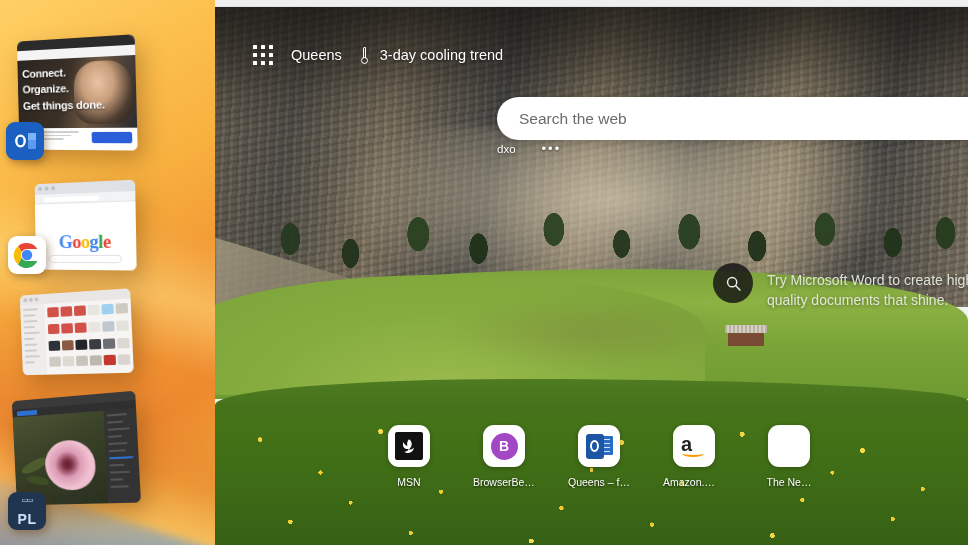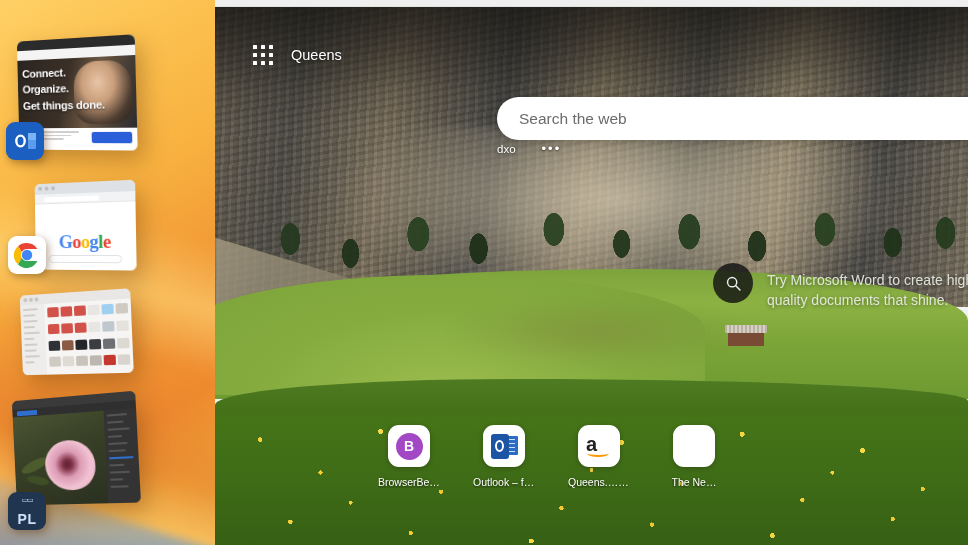--- a/index.html
+++ b/index.html
@@ -519,20 +519,27 @@
           <i></i>
           <i></i>
           <i></i>
           <i></i>
           <i></i>
           <i></i>
           <i></i>
           <i></i>
       </div>
       <div class="loc">Queens</div>
+      <div class="wxwrap">
+        <span class="thermo">
+          <span class="stem"></span>
+            <span class="bulb"></span>
+        </span>
+        <span class="wx">3-day cooling trend</span>
+      </div>
     </div>
 
     <div id="searchbox">
       <input type="text" placeholder="Search the web" style="">
     </div>
 
     <div id="subrow">
       <span class="q">dxo</span>
       <span class="dots">•••</span>
     </div>
@@ -543,20 +550,30 @@
           <circle cx="8.4" cy="8.4" r="5.4"></circle>
             <line x1="12.4" y1="12.4" x2="17.6" y2="17.6" stroke-linecap="round"></line>
         </svg>
       </div>
       <div class="txt">Try Microsoft Word to create high-quality documents that shine.</div>
     </div>
 
     <div id="shortcuts">
 
 
+      <div class="tile">
+        <div class="ic">
+          <div class="ic-msn">
+            <svg viewBox="0 0 24 24" fill="#fff">
+              <path d="M12 3c2.4 1.4 4 4.2 3.6 7.4-.3 2.6-1.9 4.6-3.6 6.3 2.6.5 5.2-.6 6.6-2.6-.4 3.9-3.6 7-7.5 7.3-2 .2-4-.4-5.4-1.7 2.7.2 5.2-1.5 6-4.1-2.1.9-4.6.4-6.2-1.3C3.6 12.3 3.4 9 5 6.6c.2 2.7 2.4 4.9 5.1 5.2C8.8 9.5 9.5 5.6 12 3z"></path>
+            </svg>
+          </div>
+        </div>
+        <div class="lb">MSN</div>
+      </div>
 
       <div class="tile">
         <div class="ic">
           <div class="ic-bb">B</div>
         </div>
         <div class="lb">BrowserBen…</div>
       </div>
 
       <div class="tile">
         <div class="ic">
@@ -565,30 +582,30 @@
                 <i style="top:3px"></i>
                 <i style="top:7px"></i>
                 <i style="top:11px"></i>
                 <i style="top:15px"></i>
               </div>
             <div class="o">
                 <b></b>
               </div>
           </div>
         </div>
-        <div class="lb">Outlook – fr…</div>
+        <div class="lb">Queens – fr…</div>
       </div>
 
 
       <div class="tile">
         <div class="ic">
           <div class="ic-amazon"><span class="a">a</span><span class="smile"></span></div>
         </div>
         <div class="lb">
-          <span>Queens.…</span><span class="ad">Ad</span>
+          <span>Amazon.…</span><span class="ad">Ad</span>
         </div>
       </div>
 
       <div class="tile">
         <div class="ic">
           
         </div>
         <div class="lb">The Ne…</div>
       </div>
 

